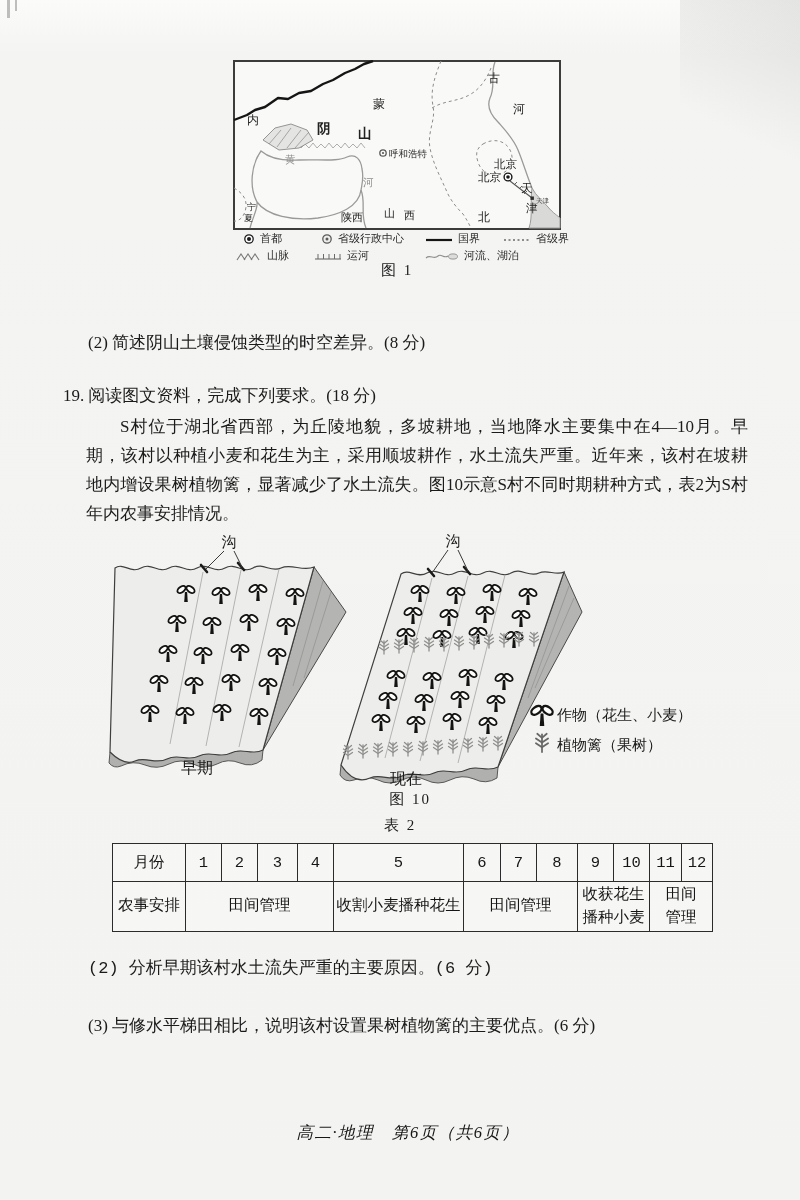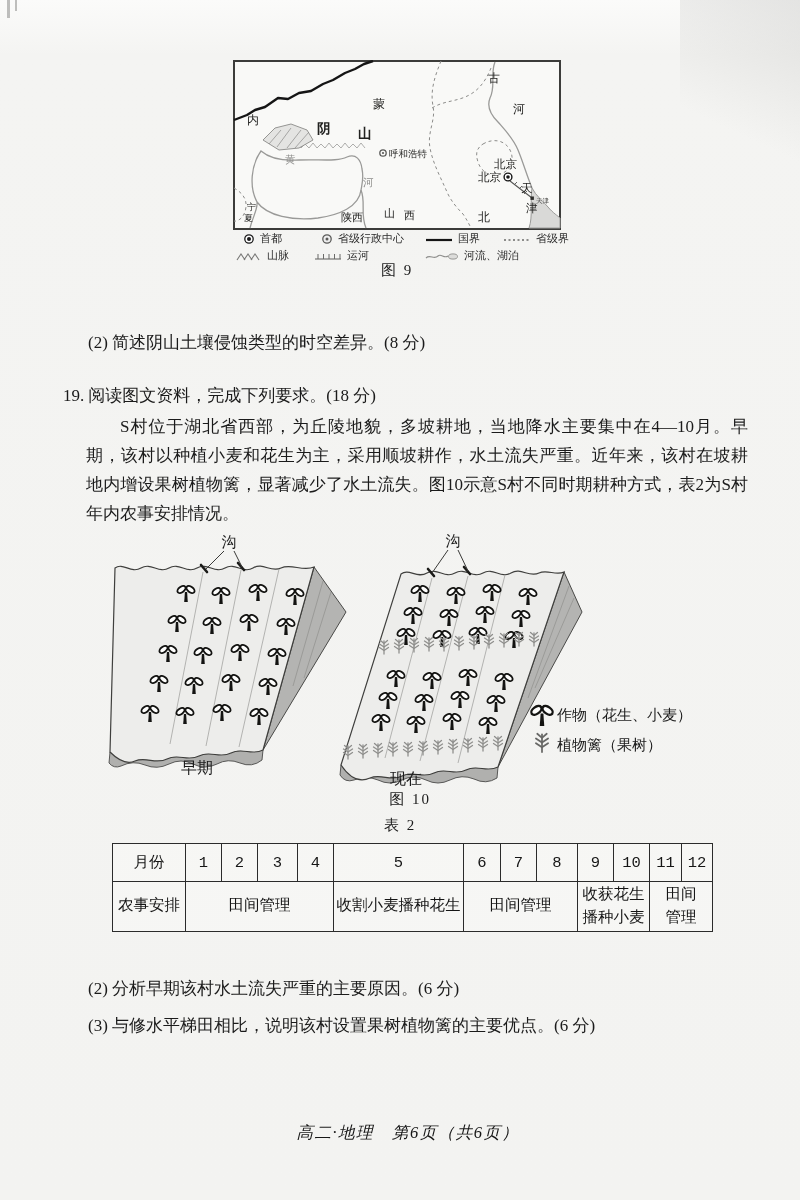--- a/index.html
+++ b/index.html
@@ -142,21 +142,21 @@
       <path d="M4,8 V3 M9.5,8 V3 M15,8 V3 M20.5,8 V3 M26,8 V3" stroke="#6a6a68" stroke-width="1"></path>
     </svg><span>运河</span>
   </span>
   <span class="legend-item" style="left:425px;top:248px;">
     <svg width="34" height="11" viewBox="0 0 34 11">
       <path d="M1,7 C5,3 9,9 13,5 C16,2 19,8 23,5" fill="none" stroke="#8e8e8c" stroke-width="1.1"></path>
       <ellipse cx="28" cy="5.5" rx="4.5" ry="2.6" fill="#dcdcda" stroke="#8e8e8c" stroke-width="0.9"></ellipse>
     </svg><span>河流、湖泊</span>
   </span>
 
-  <div class="caption" style="left:233px;top:261px;width:328px;">图 9</div>
+  <div class="caption" style="left:233px;top:261px;width:328px;">图 1</div>
 
   <div class="qline" style="top:331px;">(2) 简述阴山土壤侵蚀类型的时空差异。(8 分)</div>
 
   <div class="q19head">
     <span class="qnum">19.</span><span>阅读图文资料，完成下列要求。(18 分)</span>
   </div>
   <div class="passage">S村位于湖北省西部，为丘陵地貌，多坡耕地，当地降水主要集中在4—10月。早期，该村以种植小麦和花生为主，采用顺坡耕作，水土流失严重。近年来，该村在坡耕地内增设果树植物篱，显著减少了水土流失。图10示意S村不同时期耕种方式，表2为S村年内农事安排情况。</div>
 
   <svg class="abs" style="left:90px;top:528px;color:#8f8f8d;" width="680" height="265" viewBox="0 0 680 265">
     <defs>
@@ -326,17 +326,17 @@
         <div>播种小麦</div>
       </td>
       <td colspan="2">
         <div>田间</div>
         <div>管理</div>
       </td>
     </tr>
   </tbody>
     </table>
 
-  <div class="qline" style="top:977px;">(2) 分析早期该村水土流失严重的主要原因。(6 分)</div>
+  <div class="qline" style="top:957px;font-family:Liberation Mono, monospace;">(2) 分析早期该村水土流失严重的主要原因。(6 分)</div>
   <div class="qline" style="top:1014px;">(3) 与修水平梯田相比，说明该村设置果树植物篱的主要优点。(6 分)</div>
 
   <div class="footer">高二·地理　第6页（共6页）</div>
 </div>
 
 </body></html>

